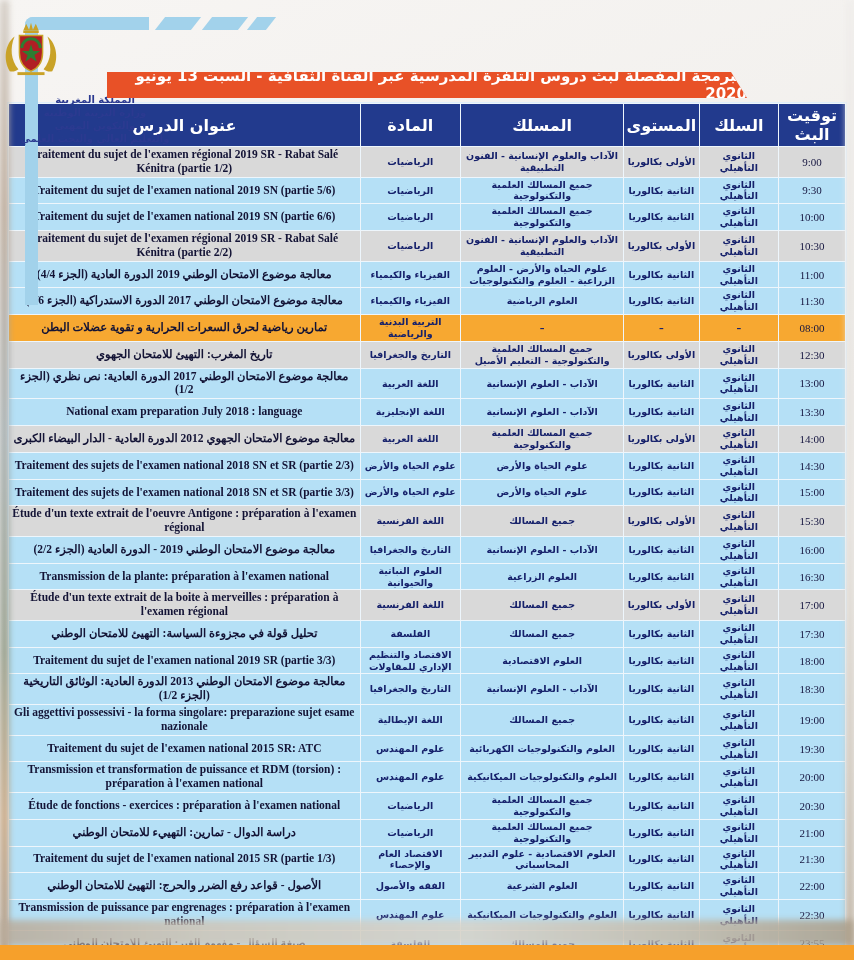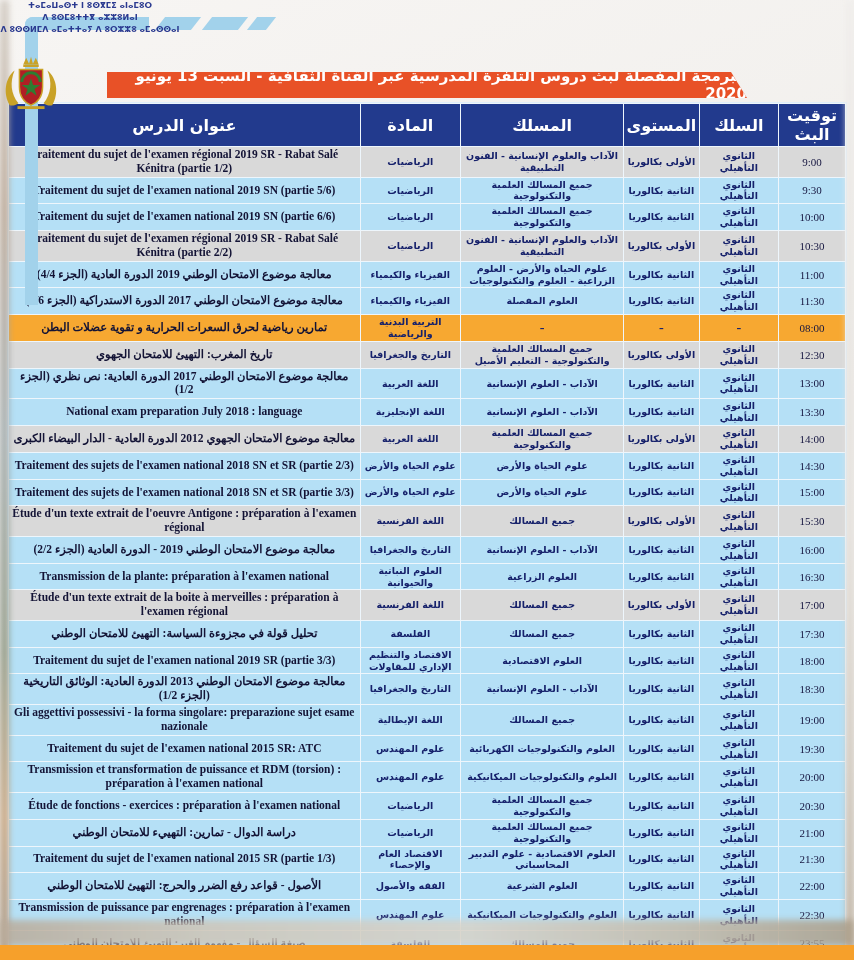--- a/index.html
+++ b/index.html
@@ -93,20 +93,26 @@
     <svg class="emblem" viewBox="0 0 64 60" aria-hidden="true">
       <path d="M24,12 L27,5 L30,11 L32,4 L34,11 L37,5 L40,12 Z" fill="#c9a227"></path>
       <rect x="24" y="12" width="16" height="2.5" fill="#c9a227"></rect>
       <path d="M10,54 C3,42 5,26 15,18 C10,30 11,42 19,52 C16,54 13,55 10,54 Z" fill="#c9a227"></path>
       <path d="M54,54 C61,42 59,26 49,18 C54,30 53,42 45,52 C48,54 51,55 54,54 Z" fill="#c9a227"></path>
       <path d="M20,17 h24 v18 c0,10 -5,16 -12,19 c-7,-3 -12,-9 -12,-19 Z" fill="#b01f24" stroke="#c9a227" stroke-width="1.5"></path>
       <path d="M21,30 A11,11 0 0 1 43,30 L40,30 A8,8 0 0 0 24,30 Z" fill="#2e7d32"></path>
       <path d="M32,26 L34.2,33 L41.5,33 L35.6,37.2 L37.8,44.2 L32,39.9 L26.2,44.2 L28.4,37.2 L22.5,33 L29.8,33 Z" fill="#2e7d32"></path>
       <path d="M18,55 h28 v3 h-28 Z" fill="#c9a227"></path>
     </svg>
+    <div class="ministry-ar">
+      <div>المملكة المغربية</div>
+      <div>وزارة التربية الوطنية</div>
+      <div>والتكوين المهني</div>
+      <div>والتعليم العالي والبحث العلمي</div>
+    </div>
   </div>
 
   <div class="banner">
     <span>البرمجة المفصلة لبث دروس التلفزة المدرسية عبر القناة الثقافية - السبت 13 يونيو 2020</span>
   </div>
 
   <table class="schedule-table">
     <colgroup>
       <col style="width:8%">
         <col style="width:9.5%">
@@ -163,21 +169,21 @@
       <td class="c-ar">الثانوي التأهيلي</td>
       <td class="c-ar">الثانية بكالوريا</td>
       <td class="c-ar">علوم الحياة والأرض - العلوم الزراعية - العلوم والتكنولوجيات</td>
       <td class="c-ar">الفيزياء والكيمياء</td>
       <td class="c-title" dir="auto">معالجة موضوع الامتحان الوطني 2019 الدورة العادية (الجزء 4/4)</td>
     </tr>
         <tr class="sched-row row-blue">
       <td class="c-time">11:30</td>
       <td class="c-ar">الثانوي التأهيلي</td>
       <td class="c-ar">الثانية بكالوريا</td>
-      <td class="c-ar">العلوم المفصلة</td>
+      <td class="c-ar">العلوم الرياضية</td>
       <td class="c-ar">الفيزياء والكيمياء</td>
       <td class="c-title" dir="auto">معالجة موضوع الامتحان الوطني 2017 الدورة الاستدراكية (الجزء 1/6)</td>
     </tr>
         <tr class="sched-row row-orange">
       <td class="c-time">08:00</td>
       <td class="c-ar">–</td>
       <td class="c-ar">–</td>
       <td class="c-ar">–</td>
       <td class="c-ar">التربية البدنية والرياضية</td>
       <td class="c-title" dir="auto">تمارين رياضية لحرق السعرات الحرارية و تقوية عضلات البطن</td>

